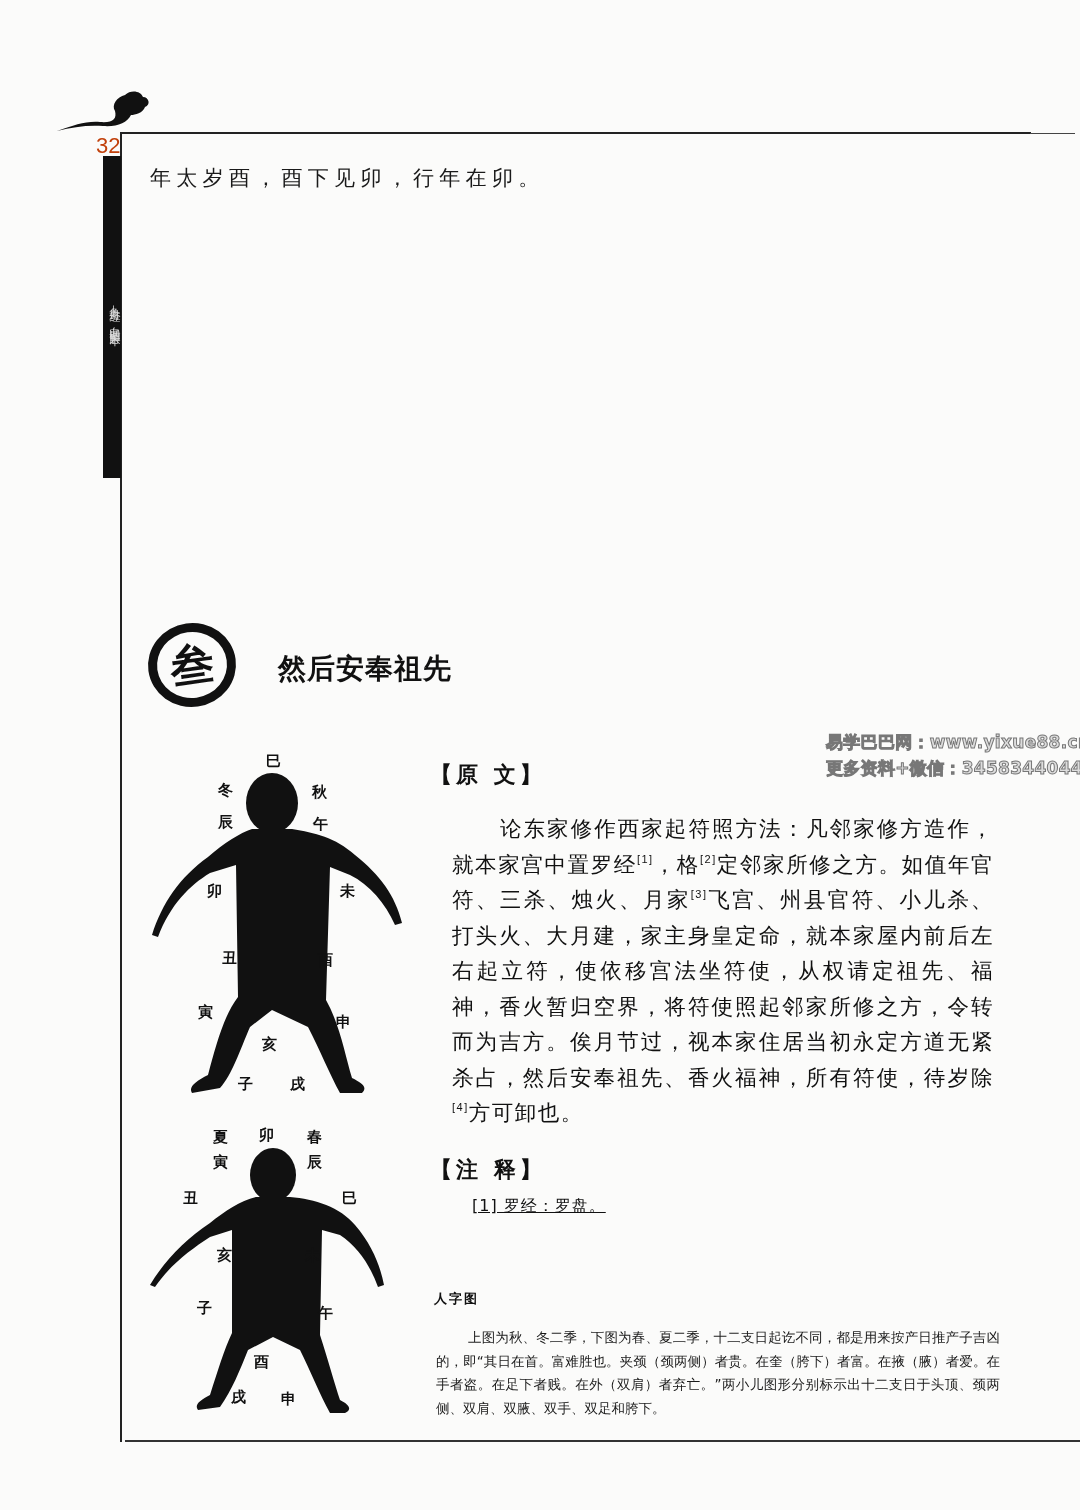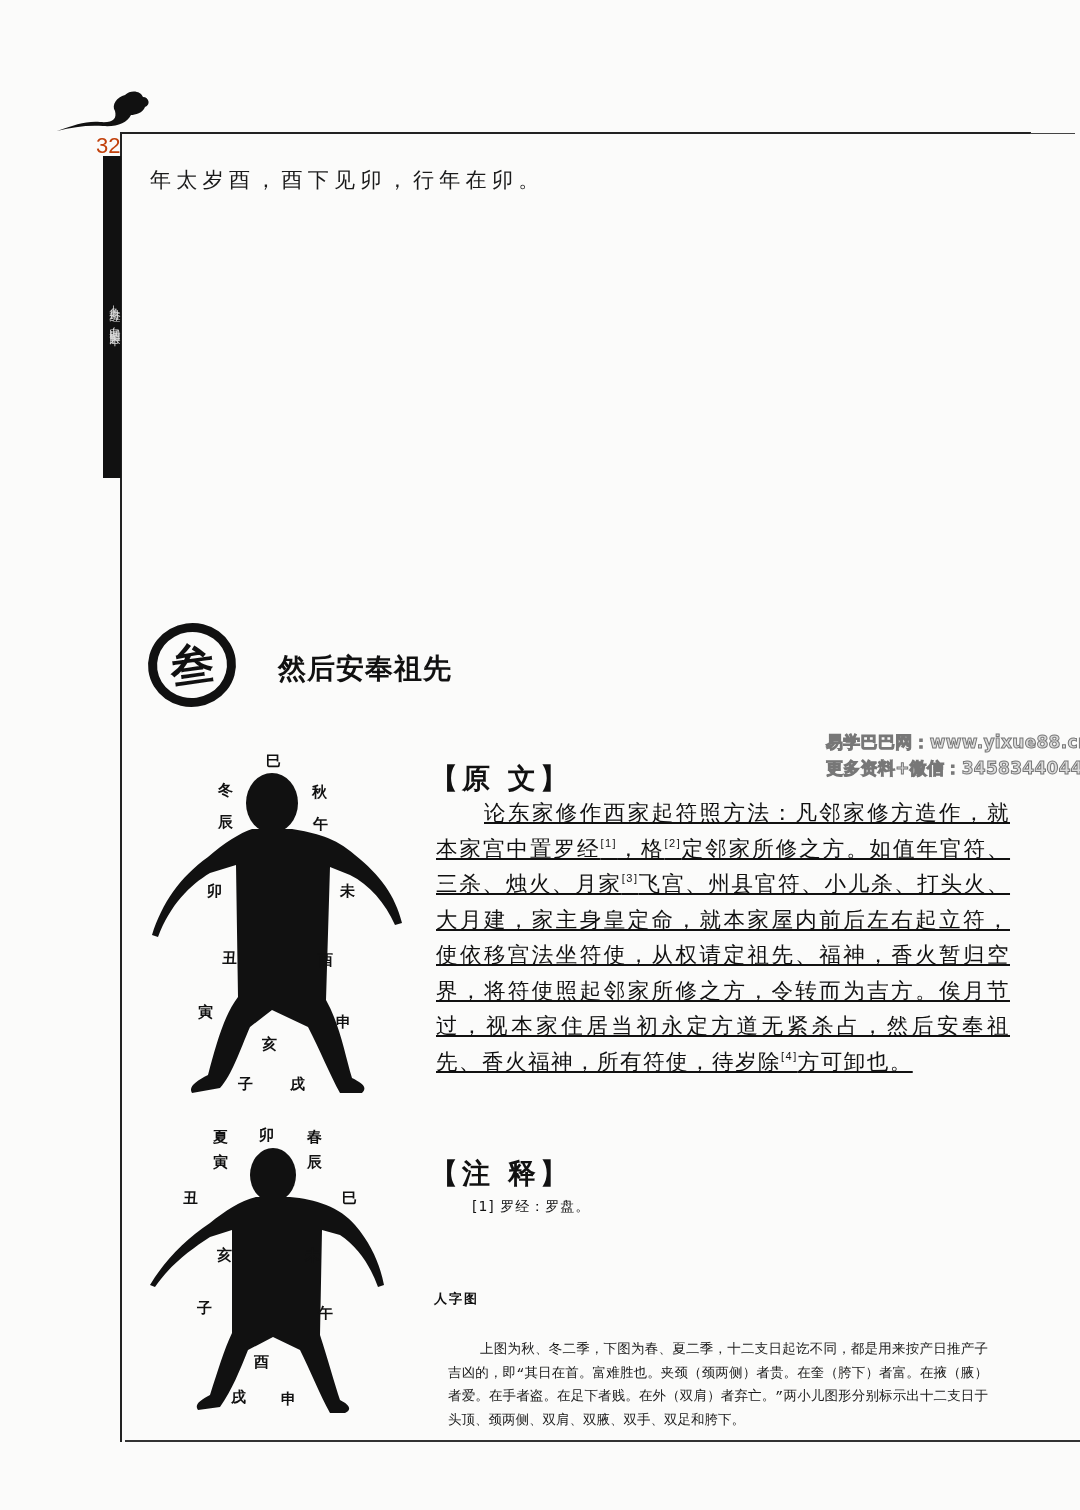--- a/index.html
+++ b/index.html
@@ -7,39 +7,39 @@
        font-family:"DejaVu Sans","Liberation Sans",sans-serif;color:#111;}
   .abs{position:absolute;}
   .top-rule{left:121px;top:132px;width:910px;height:2px;background:#222;}
   .top-rule-end{left:1030px;top:133px;width:45px;height:1px;background:#444;}
   .left-rule{left:120px;top:132px;width:2px;height:1310px;background:#222;}
   .bottom-rule{left:125px;top:1440px;width:955px;height:2px;background:#333;}
   .page-number{left:96px;top:133px;font-size:22px;font-family:"Liberation Sans",sans-serif;color:#c2410c;}
   .side-bar{left:103px;top:156px;width:18px;height:322px;background:#111;color:#ddd;
             font-size:11px;line-height:14px;text-align:center;writing-mode:vertical-rl;
             letter-spacing:2px;padding-top:6px;box-sizing:border-box;}
-  .body-text{left:150px;width:862px;font-family:Liberation Serif, serif;
+  .body-text{left:150px;width:862px;font-family:Liberation Mono, monospace;
              font-size:21px;line-height:34.5px;letter-spacing:5.3px;color:#1a1a1a;}
   .body-text p{margin:0;text-align:justify;}
   .indent{text-indent:48px;}
   .section-title{left:278px;top:650px;font-size:28px;font-weight:bold;letter-spacing:1px;}
   .badge{left:148px;top:623px;width:88px;height:84px;border-radius:50%;border:9px solid #111;
          box-sizing:border-box;display:flex;align-items:center;justify-content:center;
          font-size:44px;font-weight:bold;transform:rotate(-8deg);}
   .watermark{left:826px;font-size:17px;color:#ddd;font-weight:bold;
              -webkit-text-stroke:1px #777;letter-spacing:0.3px;white-space:nowrap;}
-  .bracket-heading{left:430px;font-size:28px;font-weight:bold;letter-spacing:4px;}
+  .bracket-heading{left:430px;font-size:22px;font-weight:bold;letter-spacing:4px;}
   .orig-text{left:436px;width:574px;font-family:"Liberation Sans","DejaVu Sans",sans-serif;
              font-size:21.5px;line-height:35.5px;letter-spacing:1.5px;color:#111;}
-  .orig-text p{margin:0;text-align:justify;text-decoration:underline;}
+  .orig-text p{margin:16px;text-align:justify;}
   sup{font-size:11px;vertical-align:9px;line-height:0;}
-  .notes{left:472px;font-size:14px;line-height:32px;letter-spacing:1px;}
+  .notes{left:472px;font-size:16px;line-height:32px;letter-spacing:1px;text-decoration:underline;}
   .fig-caption-title{left:434px;top:1290px;font-size:13px;font-weight:bold;letter-spacing:2px;}
   .fig-caption{left:432px;top:1322px;width:572px;font-size:13.5px;line-height:23.5px;color:#1a1a1a;}
-  .fig-caption p{margin:16px;text-indent:32px;text-align:justify;font-family:Liberation Mono, monospace;}
+  .fig-caption p{margin:4px;text-indent:32px;text-align:justify;}
   .fig{position:absolute;}
   .branch{position:absolute;font-size:15px;font-weight:bold;color:#111;}
   .logo{left:55px;top:85px;}
 </style>
 </head>
 <body>
 
 <svg class="abs logo" width="100" height="50" viewBox="0 0 100 50">
   <path d="M2 46 C20 40 30 36 45 37 C58 38 62 34 60 26 C56 20 62 12 70 10 C76 4 86 6 88 12 C94 12 96 20 90 22 C88 28 80 30 76 30 C72 38 62 42 48 41 C32 40 18 42 2 46 Z" fill="#111"></path>
 </svg>

